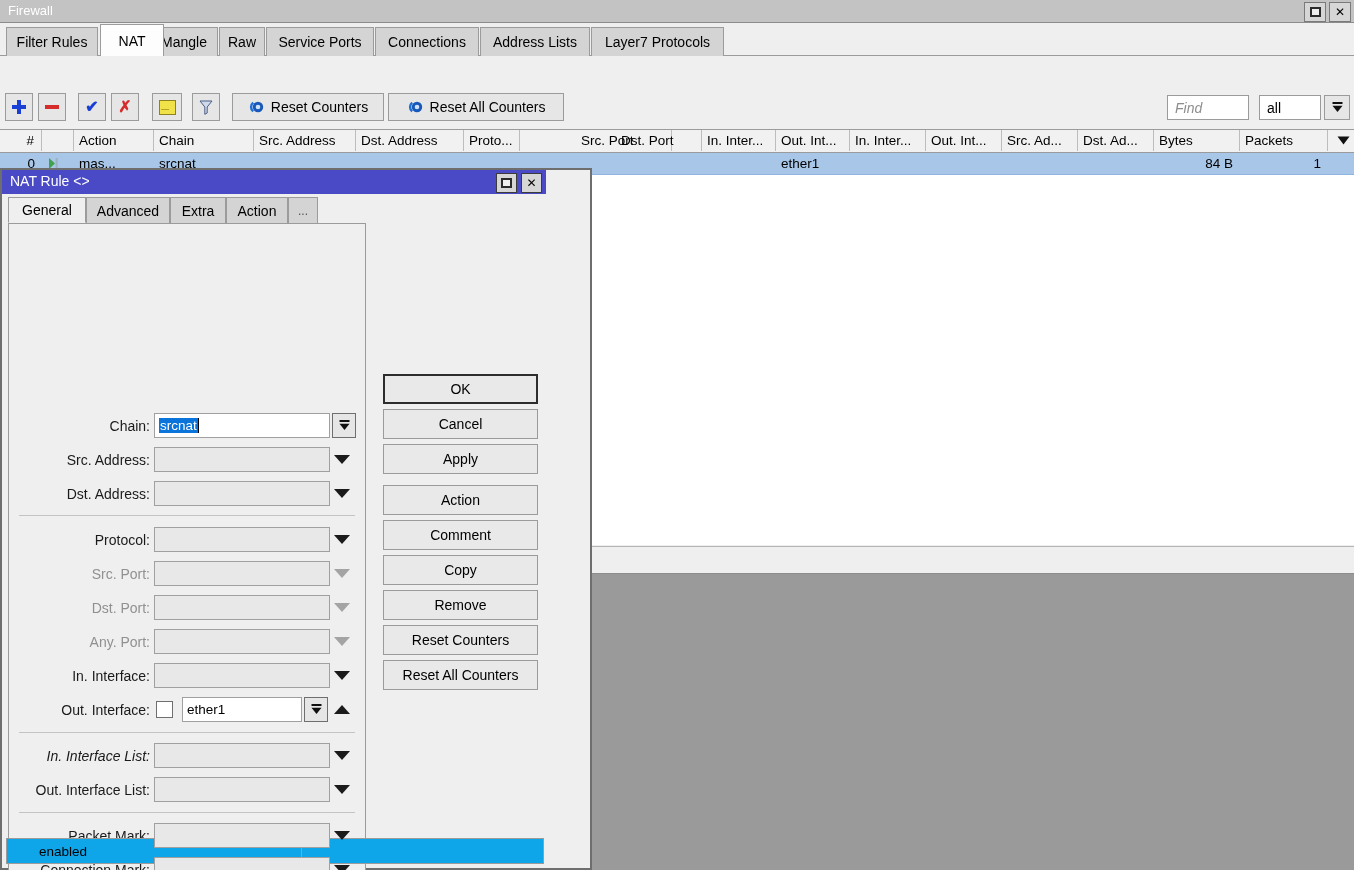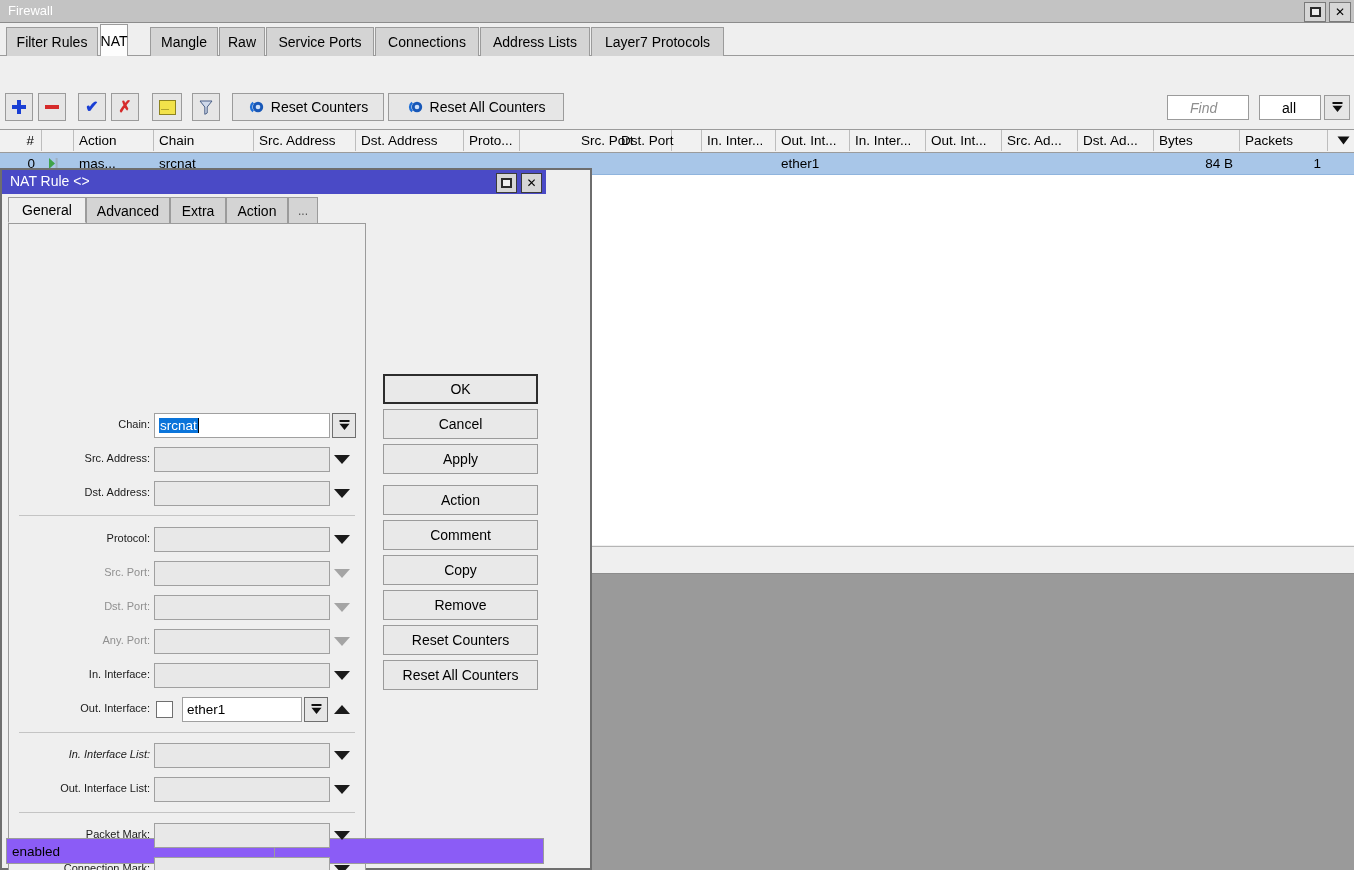--- a/index.html
+++ b/index.html
@@ -66,21 +66,21 @@
   .ic-x{color:#d62b2b;font-size:16px;font-weight:bold;line-height:1;}
   .ic-note{width:15px;height:13px;background:#f2e24a;border:1px solid #8d8320;position:relative;}
   .ic-note:after{content:"";position:absolute;left:1px;bottom:1px;width:8px;height:1px;
     box-shadow:0 -3px 0 #b2a52c,0 0 0 #b2a52c;}
   .ic-funnel svg{display:block;}
   .ic-reset{width:16px;height:14px;position:relative;}
 
   
   .findbox{
     position:absolute;top:72px;height:25px;background:#fff;border:1px solid #9b9b9b;
-    box-sizing:border-box;display:flex;align-items:center;padding:0 22px;font-size:14px;
+    box-sizing:border-box;display:flex;align-items:center;padding:0 7px;font-size:14px;
   }
   .findbox.ph{color:#8e8e8e;font-style:italic;}
   .dd-btn{
     position:absolute;top:72px;height:25px;width:26px;background:#e6e6e6;
     border:1px solid #9b9b9b;box-sizing:border-box;
     display:flex;align-items:center;justify-content:center;
   }
 
   
   .table{
@@ -135,21 +135,21 @@
     border-bottom:none;box-sizing:border-box;
     display:flex;align-items:center;justify-content:center;font-size:14px;
   }
   .dtab.active{background:#efefef;border-bottom:1px solid #efefef;}
   .dtabline{position:absolute;left:6px;top:53px;width:358px;height:1px;background:#9b9b9b;}
 
   .form{position:absolute;left:6px;top:54px;width:358px;height:780px;
     background:#efefef;border:1px solid #9b9b9b;border-top:none;box-sizing:border-box;}
 
   .flabel{
-    position:absolute;text-align:right;font-size:11px;color:#1a1a1a;
+    position:absolute;text-align:right;font-size:14px;color:#1a1a1a;
   }
   .flabel.dis{color:#909090;}
   .finput{
     position:absolute;height:25px;background:#e8e8e8;border:1px solid #a0a0a0;
     box-sizing:border-box;display:flex;align-items:center;padding:0 4px;font-size:13.5px;
   }
   .finput.white{background:#fff;}
   .caretarrow{position:absolute;width:0;height:0;
     border-left:8px solid transparent;border-right:8px solid transparent;border-top:9px solid #1a1a1a;}
   .caretarrow.dis{border-top-color:#a4a4a4;}
@@ -166,21 +166,21 @@
 
   .dbtn{
     position:absolute;left:381px;width:155px;height:30px;background:#e9e9e9;
     border:1px solid #9b9b9b;box-sizing:border-box;
     display:flex;align-items:center;justify-content:center;font-size:14px;
   }
   .dbtn.default{border:2px solid #2d2d2d;}
 
   .dlg-status{
     position:absolute;left:4px;bottom:4px;width:538px;height:26px;
-    background:#8b5cf6;border:1px solid #9b9b9b;box-sizing:border-box;display:flex;
+    background:#0ea5e9;border:1px solid #9b9b9b;box-sizing:border-box;display:flex;padding-left:27px;
   }
   .dlg-status .c1{width:268px;border-right:1px solid #9b9b9b;box-sizing:border-box;
     display:flex;align-items:center;padding-left:5px;font-size:13.5px;}
   .dlg-status .c2{flex:1;}
 </style>
 </head>
 <body>
 
 <div class="app">
 
@@ -196,21 +196,21 @@
     </div>
   </div>
 
   <div class="win-body">
 
     <div class="tabs">
       <div class="tabsline"></div>
       <div class="tab" style="left:6px;width:92px;">
           <span>Filter Rules</span>
         </div>
-      <div class="tab active" style="left:100px;width:28px;">
+      <div class="tab active" style="left:100px;width:64px;">
           <span>NAT</span>
         </div>
       <div class="tab" style="left:150px;width:68px;">
           <span>Mangle</span>
         </div>
       <div class="tab" style="left:219px;width:46px;">
           <span>Raw</span>
         </div>
       <div class="tab" style="left:266px;width:108px;">
           <span>Service Ports</span>

